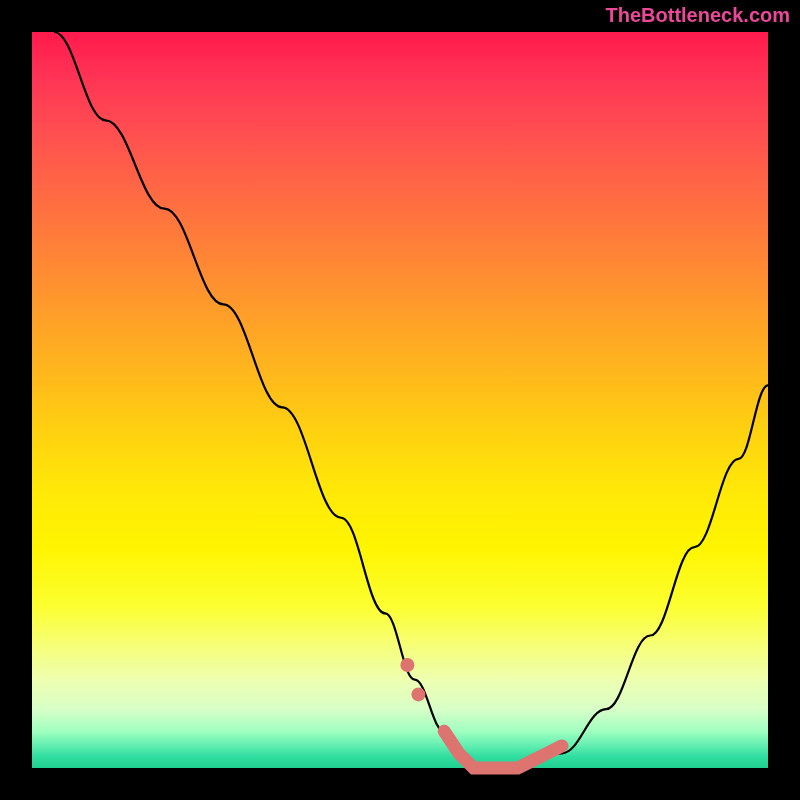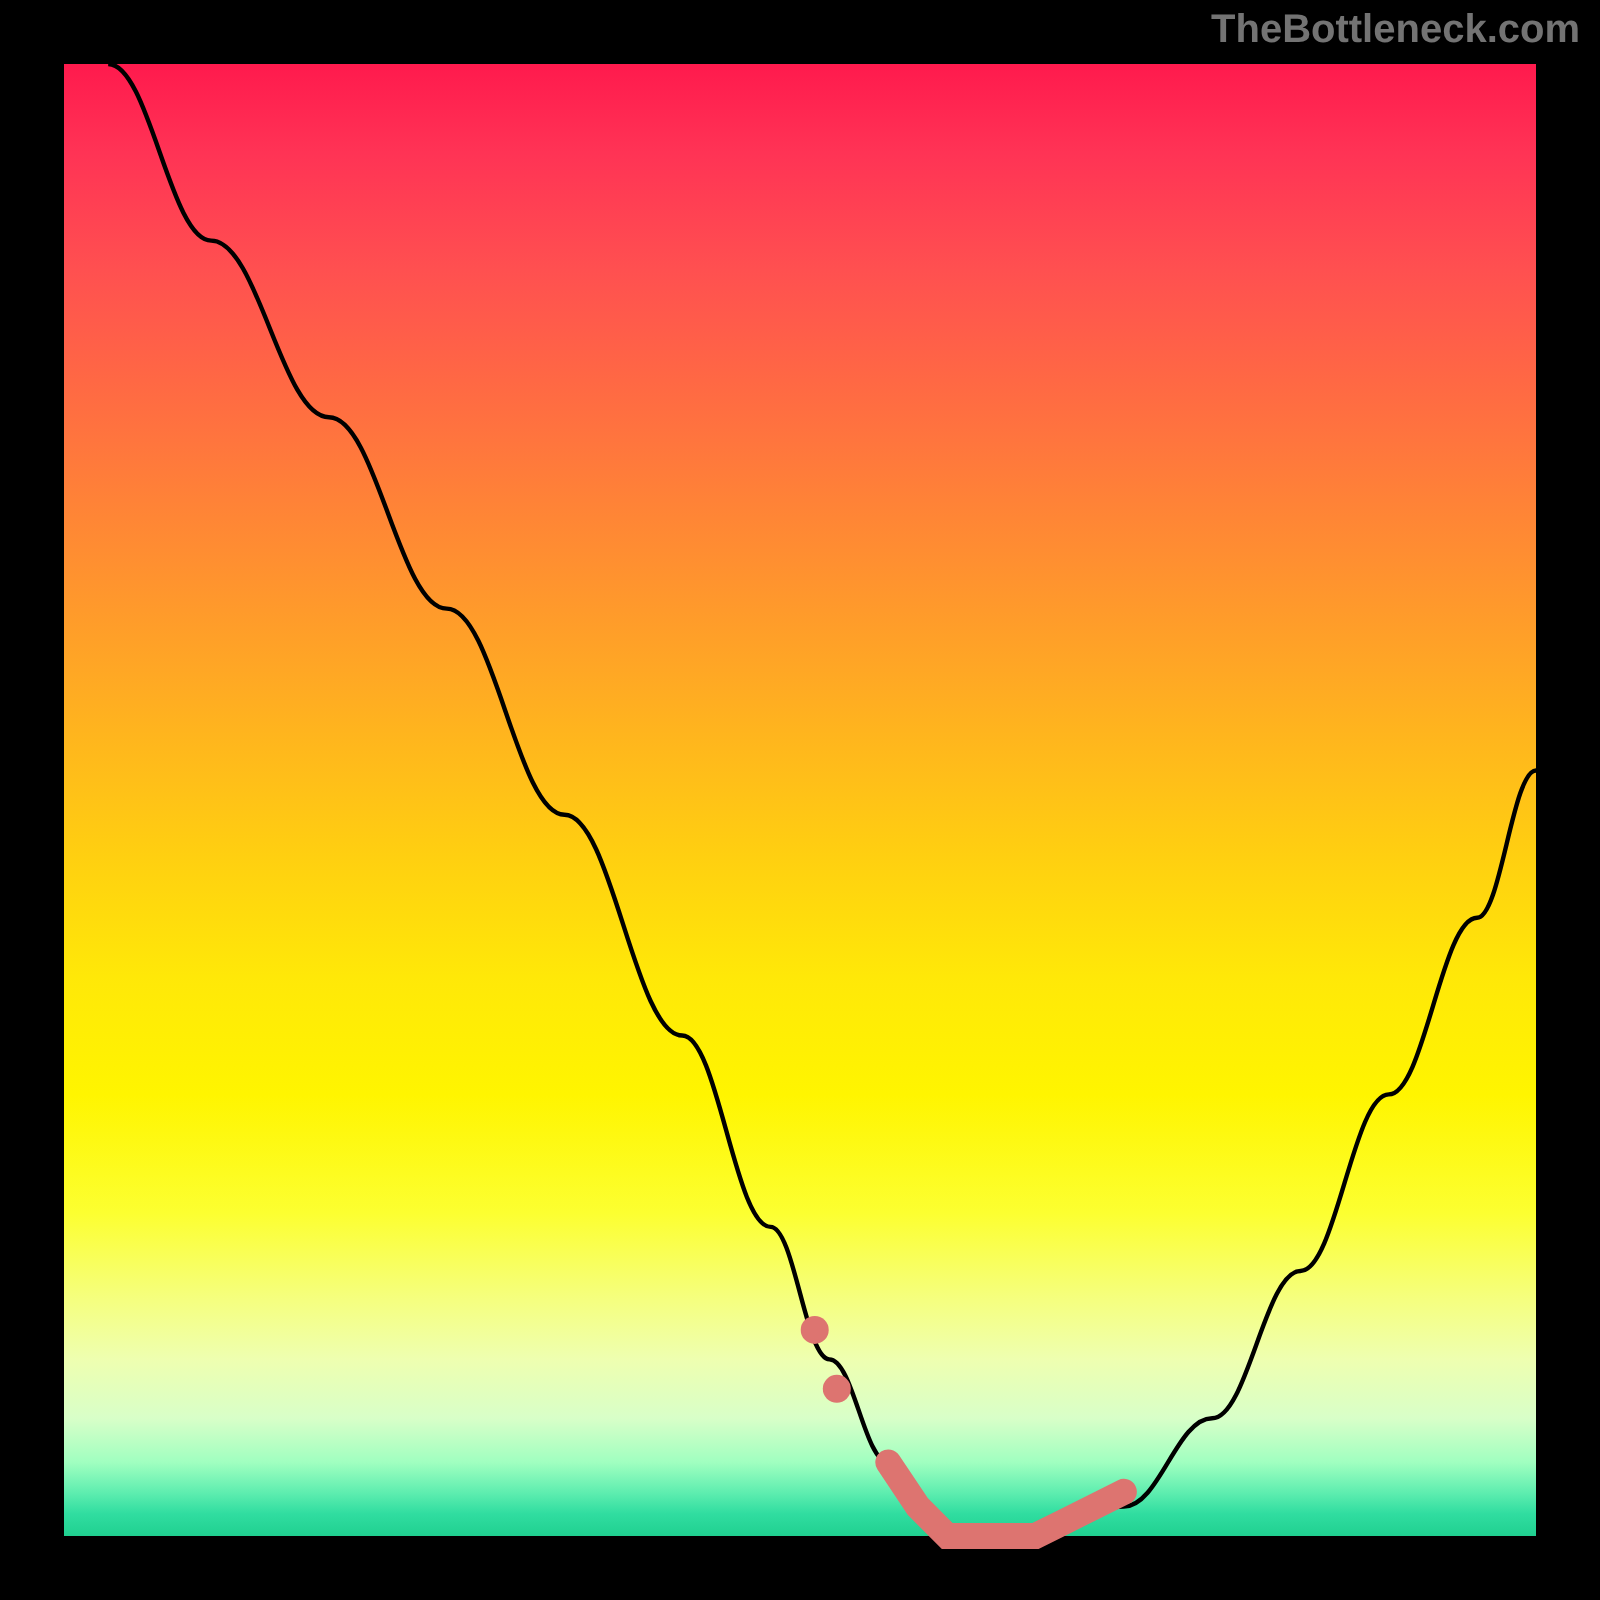--- a/index.html
+++ b/index.html
@@ -8,21 +8,21 @@
     height: 800px;
     background: #000;
     position: relative;
     overflow: hidden;
     font-family: Arial, sans-serif;
   }
   .watermark {
     position: absolute;
     top: 4px;
     right: 10px;
-    color: #737373;
+    color: #ec4899;
     font-size: 20px;
     font-weight: bold;
     z-index: 10;
   }
   .plot-area {
     position: absolute;
     left: 32px;
     top: 32px;
     width: 736px;
     height: 736px;

